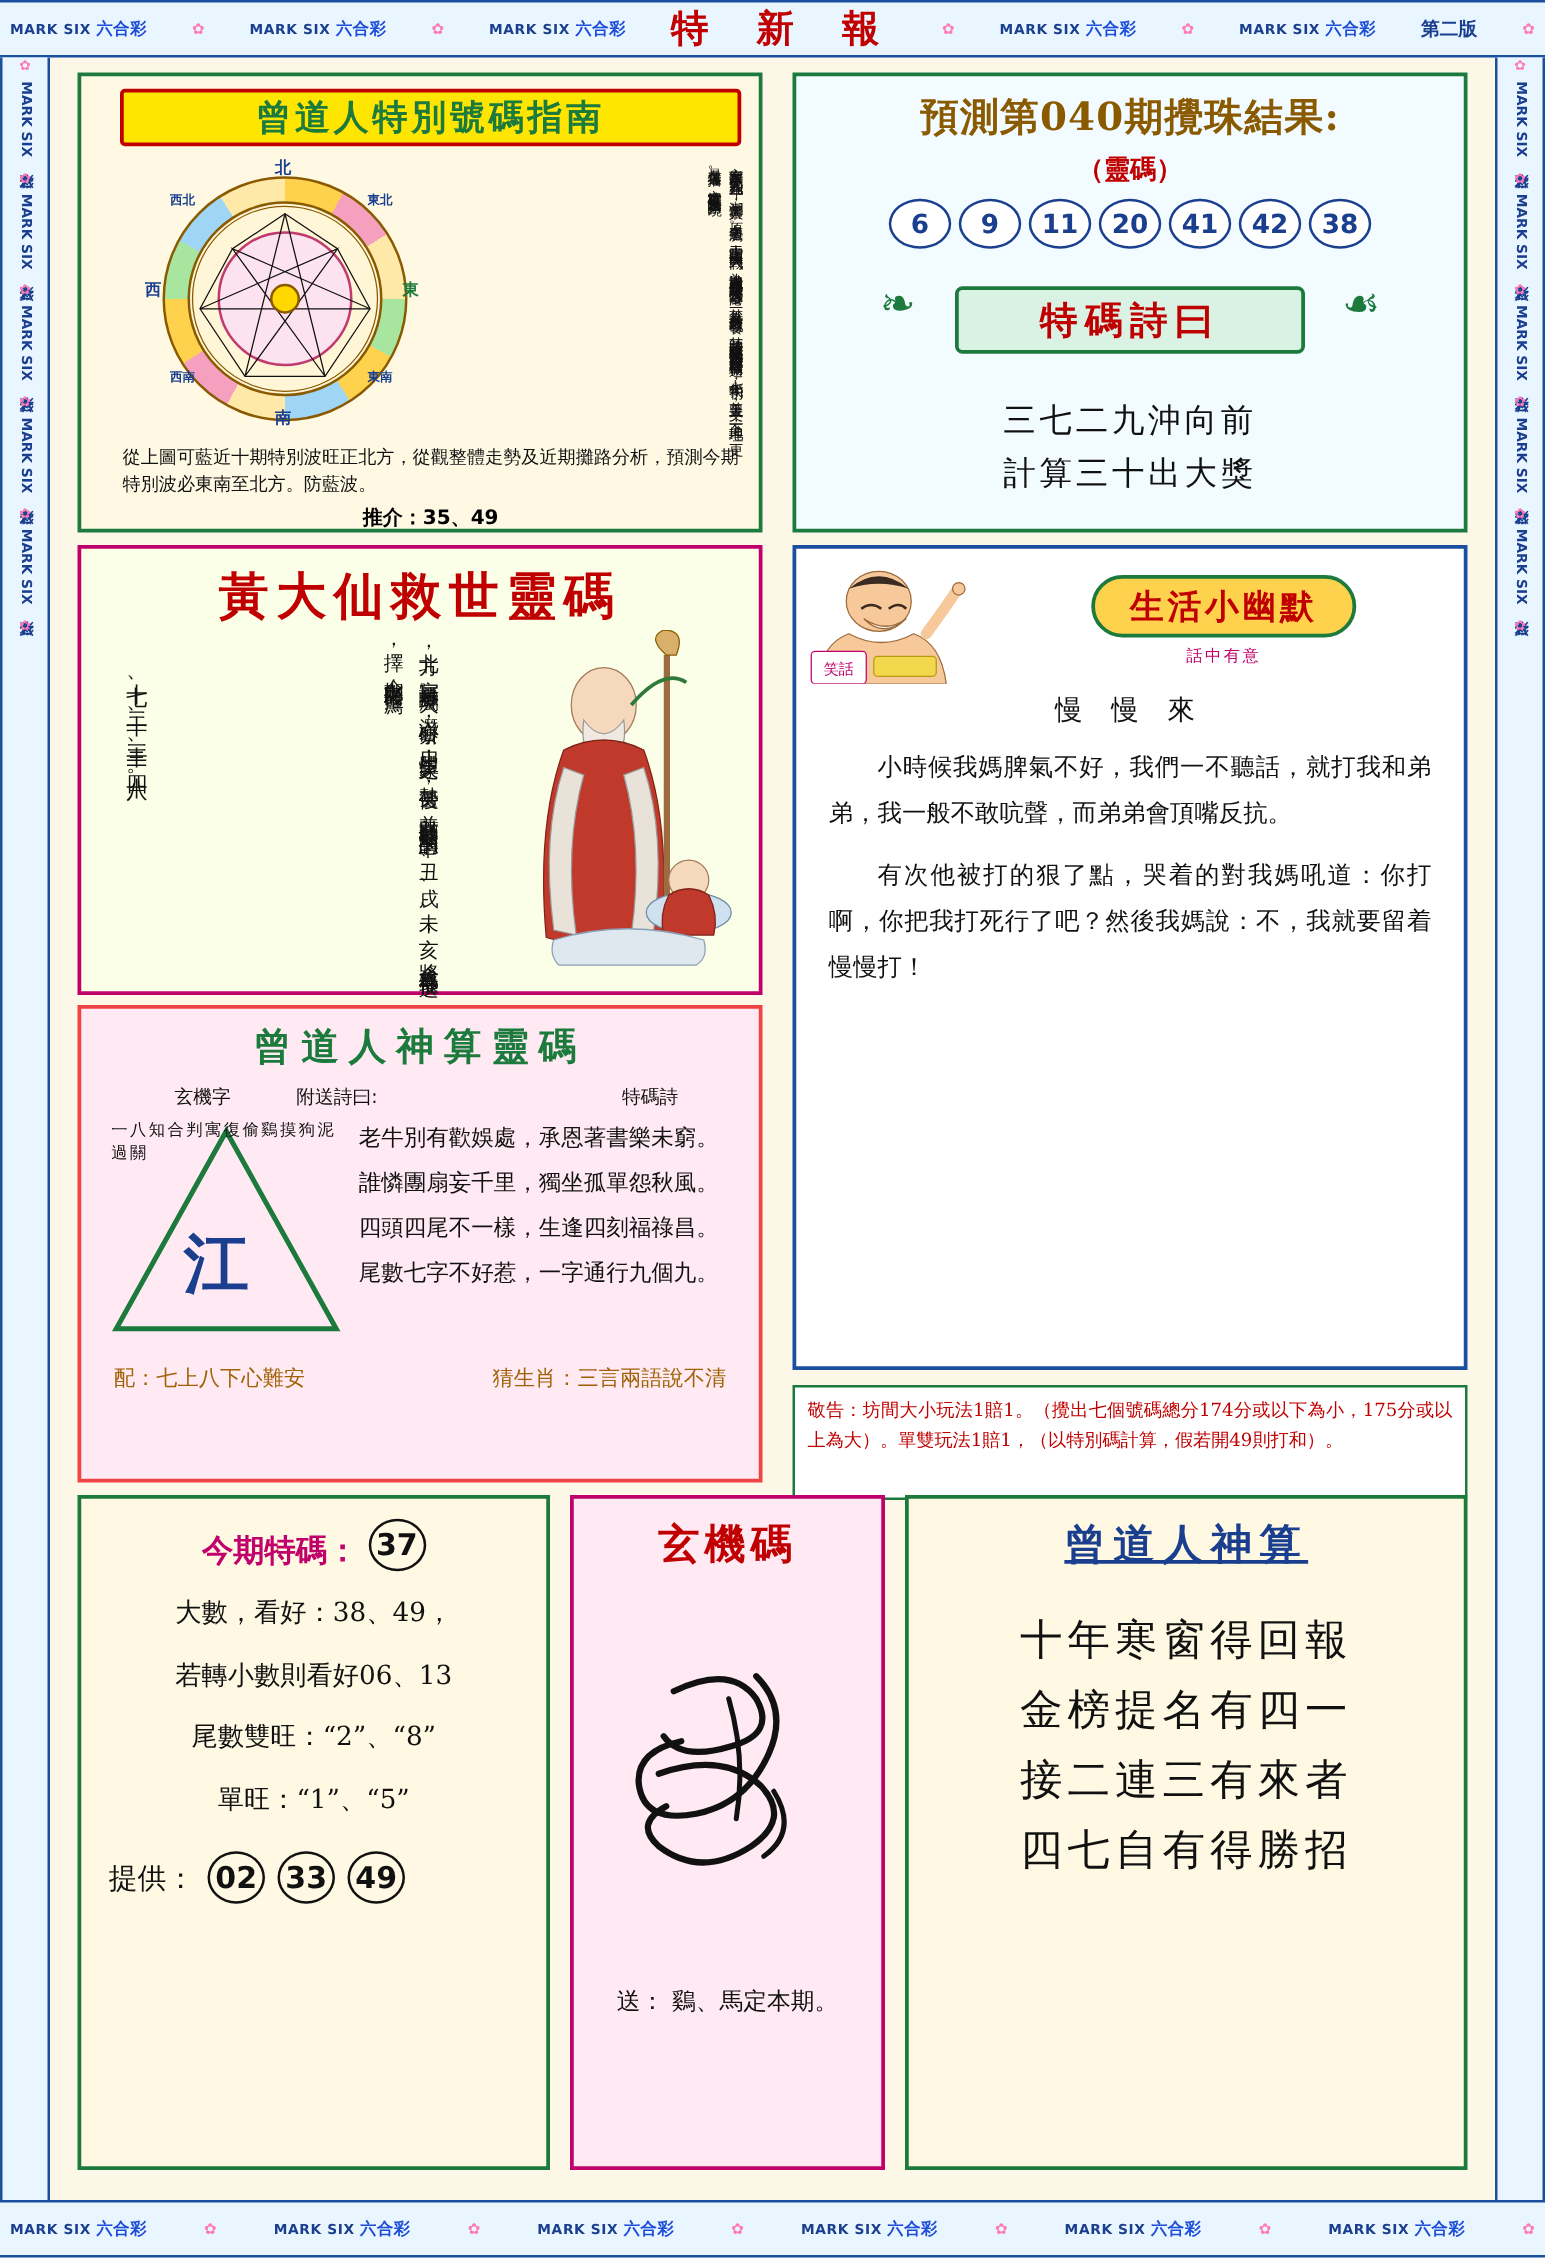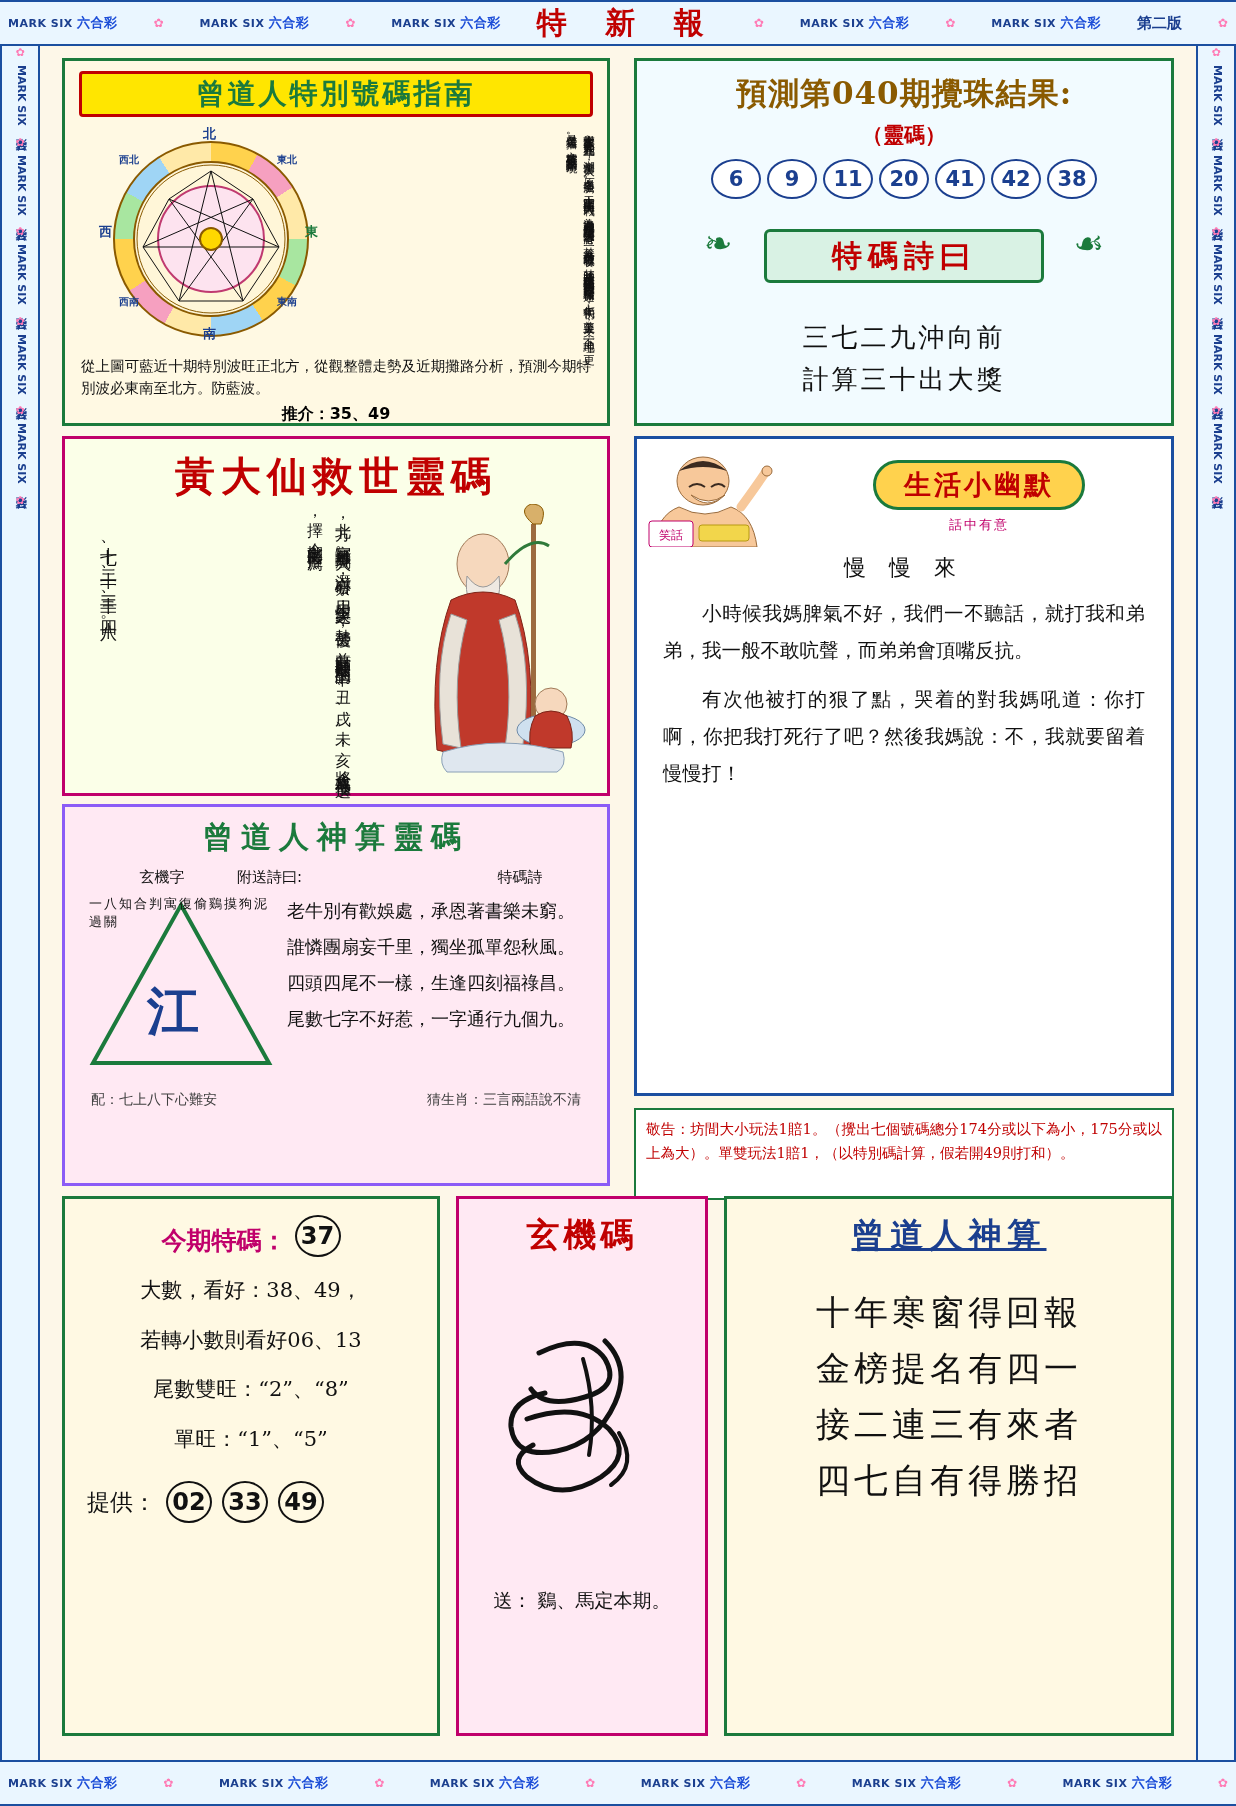--- a/index.html
+++ b/index.html
@@ -50,21 +50,21 @@
 
   
   .content {
     position:absolute; left:44px; top:52px; width:1148px; height:1700px;
   }
   .box { position:absolute; background:#fff; }
 
   
   .boxA {
     left:18px; top:6px; width:548px; height:368px;
-    background:#fff9e3; border:3px solid #1b7a3c;
+    background:#fff9e3; border:3px solid #1b7a3c;padding-left:17px;
   }
   .boxA .hdr {
     margin:10px 14px 4px; height:46px; background:#ffe600;
     border:3px solid #c00000; border-radius:4px;
     display:flex; align-items:center; justify-content:center;
   }
   .boxA .hdr span {
     font-family:"DejaVu Serif","Liberation Serif",serif;
     font-size:28px; font-weight:bold; color:#1b7a3c; letter-spacing:3px;
   }
@@ -167,21 +167,21 @@
   }
   .humor-sub { margin-top:6px; font-size:13px; color:#c0006b; letter-spacing:2px;}
   .humor-h { text-align:center; font-size:22px; letter-spacing:8px; margin-top:6px; color:#111;
     font-family:"DejaVu Serif","Liberation Serif",serif;}
   .humor-p { margin:12px 26px 0; font-size:19.5px; line-height:1.9; color:#111; text-align:justify;
     font-family:"DejaVu Serif","Liberation Serif",serif; text-indent:2em;}
 
   
   .boxE {
     left:18px; top:752px; width:548px; height:382px;
-    background:#ffe9f3; border:3px solid #8b5cf6;
+    background:#ffe9f3; border:3px solid #ef4444;
   }
   .boxE .hd { text-align:center; margin-top:10px; font-size:30px; font-weight:bold; color:#1b7a3c;
     letter-spacing:8px; font-family:"DejaVu Serif","Liberation Serif",serif;}
   .boxE .sub { display:flex; padding:0 22px; margin-top:10px; font-size:15px; color:#111; }
   .boxE .sub .a { width:150px; text-align:center; }
   .boxE .sub .b { flex:1; text-align:left; }
   .boxE .sub .c { width:130px; text-align:center; }
   .boxE .mid { position:relative; height:200px; }
   .tri { position:absolute; left:18px; top:4px; width:196px; height:190px; }
   .tri .glyph {
@@ -189,21 +189,21 @@
     font-family:"DejaVu Serif","Liberation Serif",serif;
   }
   .tri .arc {
     position:absolute; left:6px; top:4px; width:184px; height:92px;
     font-size:13px; color:#111; letter-spacing:2px;
   }
   .poem4 { position:absolute; left:222px; top:6px; right:16px;
     font-size:18px; line-height:2.0; color:#111;
     font-family:"DejaVu Serif","Liberation Serif",serif; }
   .boxE .foot { display:flex; justify-content:space-between; padding:0 26px; margin-top:4px;
-    font-size:14px; color:#404040; font-family:"DejaVu Serif","Liberation Serif",serif;}
+    font-size:17px; color:#a16207; font-family:"DejaVu Serif","Liberation Serif",serif;}
 
   
   .boxF {
     left:590px; top:1056px; width:540px; height:92px;
     background:#fff; border:2px solid #1b7a3c; padding:8px 10px;
   }
   .boxF p { margin:0; font-size:14.5px; line-height:1.65; color:#c00000; text-align:justify;
     font-family:"DejaVu Serif","Liberation Serif",serif;}
 
   

